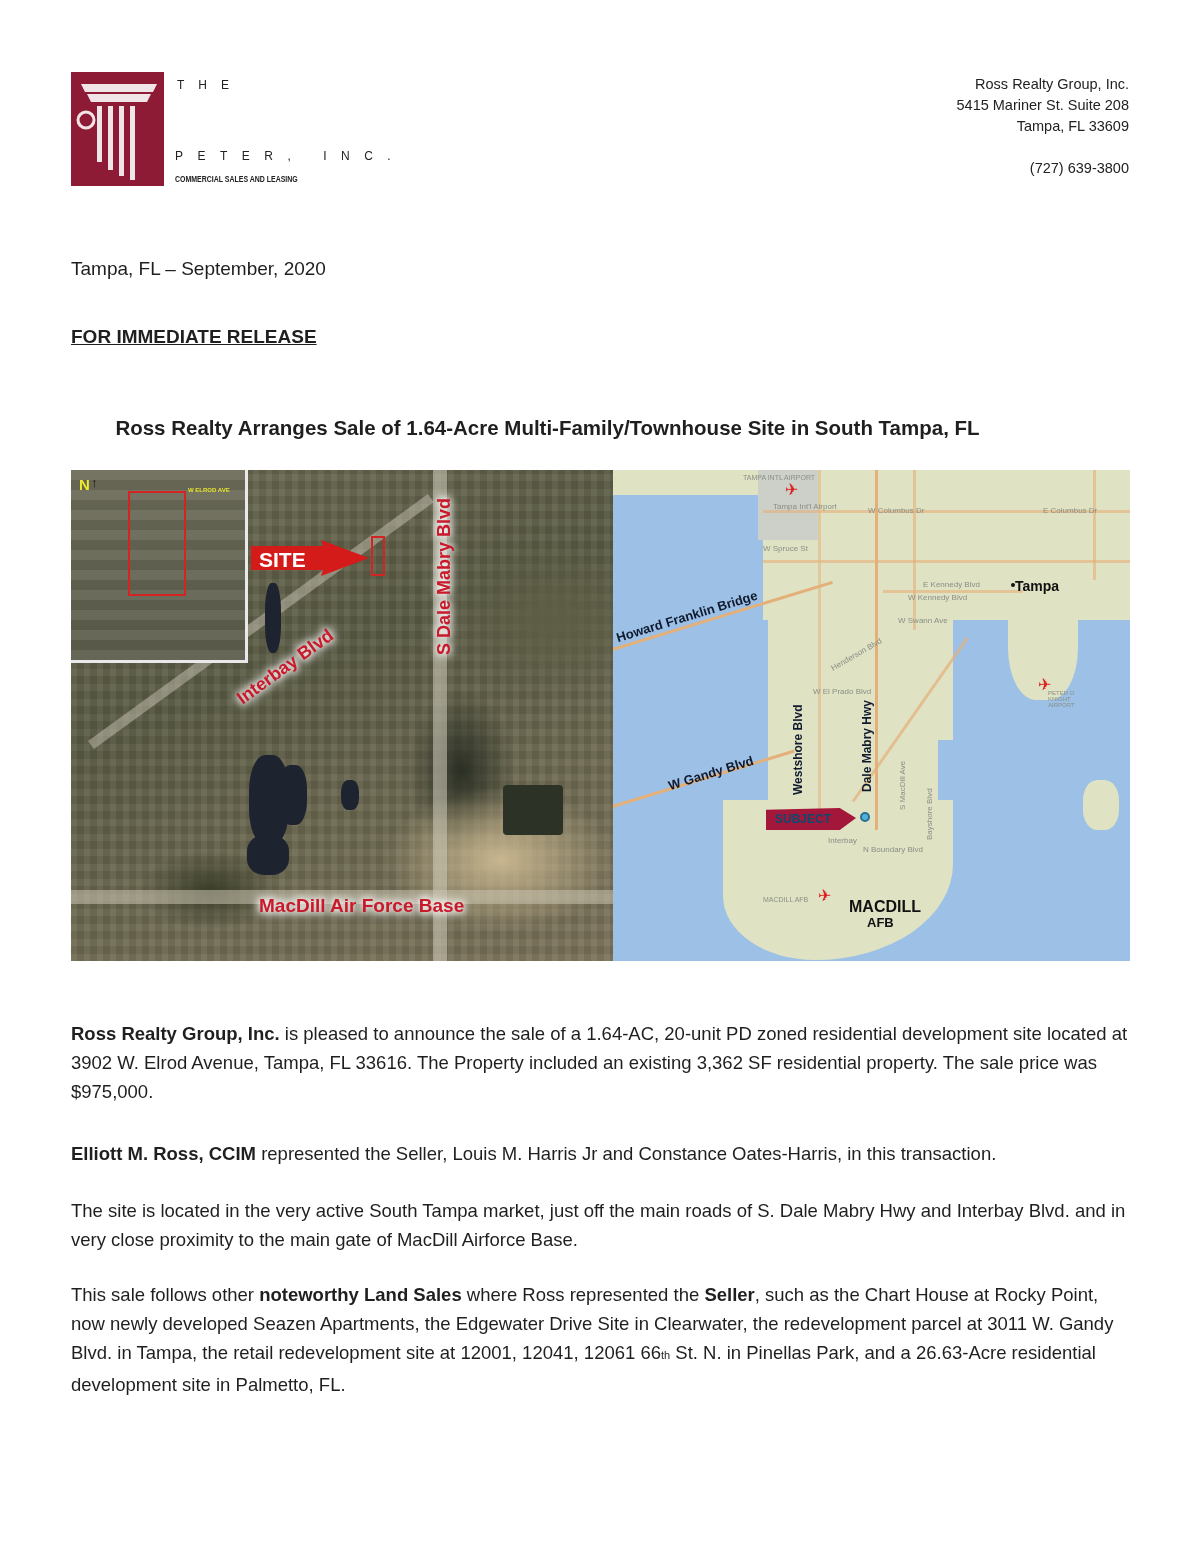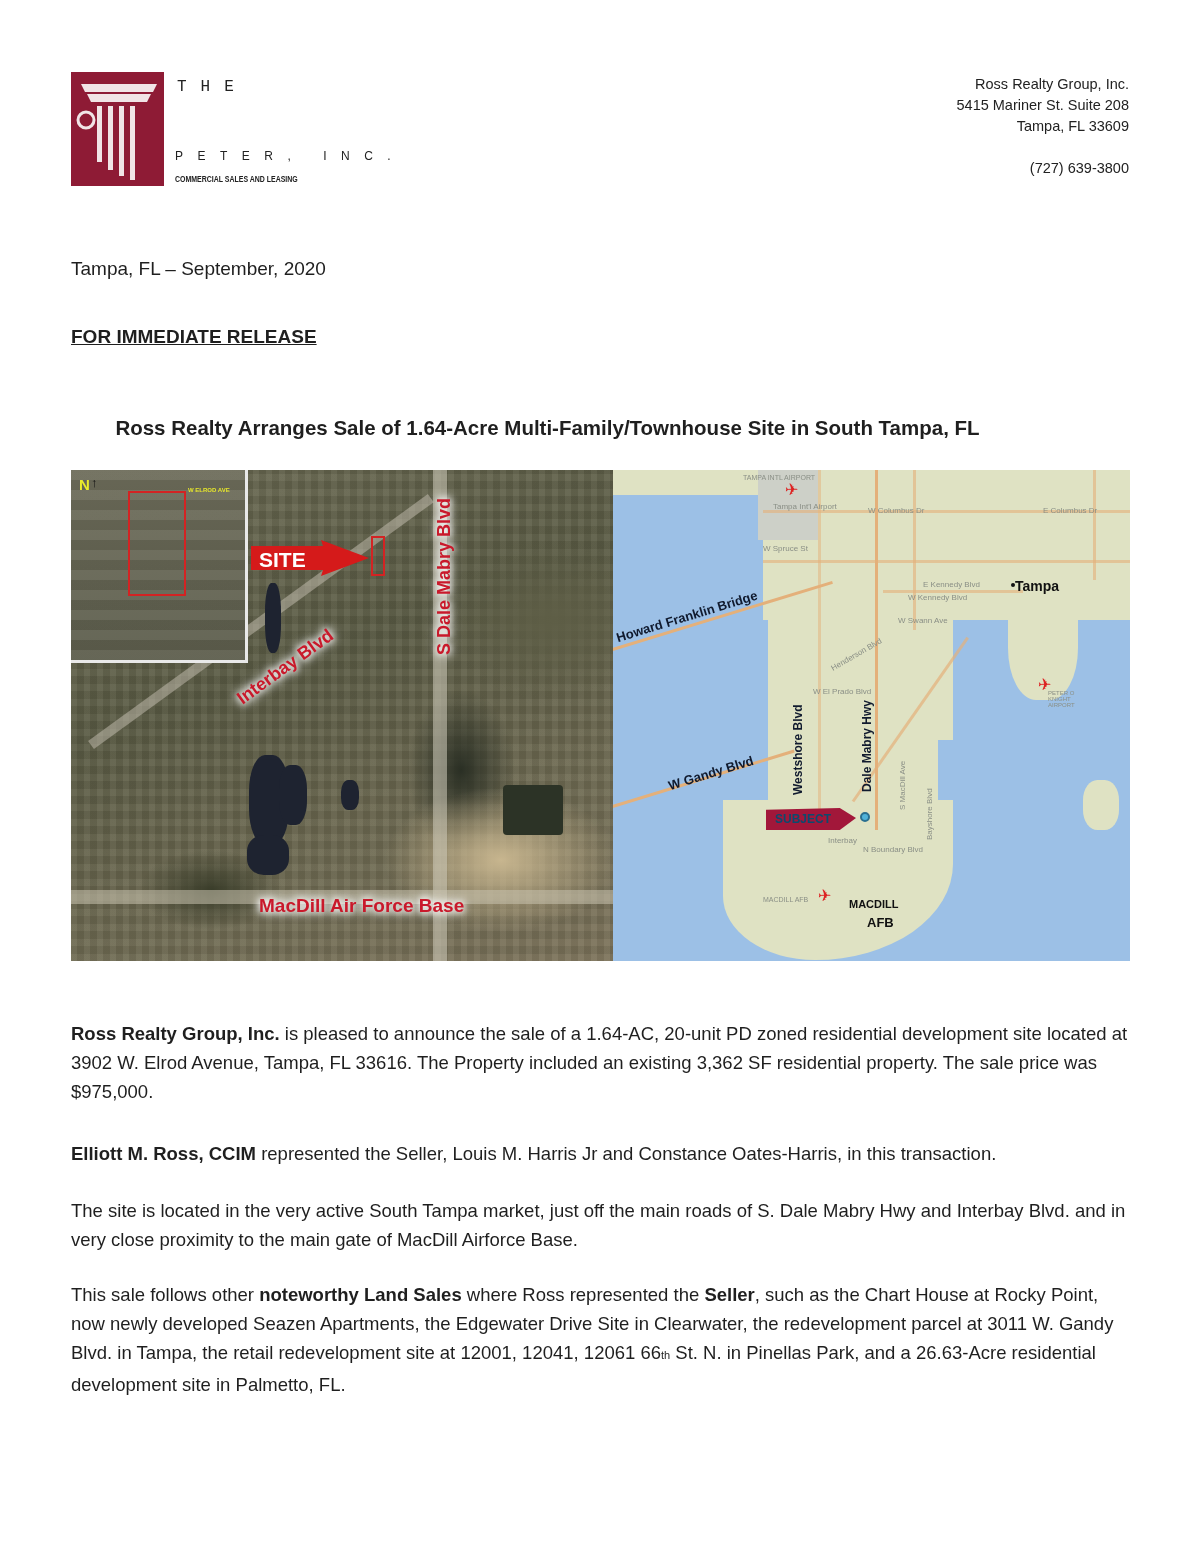--- a/index.html
+++ b/index.html
@@ -3,21 +3,21 @@
 <meta charset="utf-8">
 <style>
   * { box-sizing: border-box; margin: 0; padding: 0; }
   html, body { width: 1200px; height: 1553px; background: #ffffff; }
   body { position: relative; font-family: "Liberation Sans", "DejaVu Sans", sans-serif; color: #1a1a1a; overflow: hidden; }
 
   
   .logo { position: absolute; left: 71px; top: 72px; width: 340px; height: 116px; }
   .logo-mark { position: absolute; left: 0; top: 0; width: 93px; height: 114px; background: #8e1b35; }
   .logo-mark svg { position: absolute; left: 0; top: 0; }
-  .logo-the { position: absolute; left: 106px; top: 6px; font-family: Liberation Mono, monospace; font-size: 16px; letter-spacing: 14px; color: #222; }
+  .logo-the { position: absolute; left: 106px; top: 6px; font-family: Liberation Sans, sans-serif; font-size: 12px; letter-spacing: 14px; color: #222; }
   .logo-name { position: absolute; left: 102px; top: 28px; font-family: "Liberation Serif", serif; font-size: 38px; color: #222; letter-spacing: 0.5px; white-space: nowrap; }
   .logo-name .big { font-size: 40px; }
   .logo-name .sc { font-size: 29px; }
   .logo-group { position: absolute; left: 104px; top: 77px; font-family: "Liberation Sans", sans-serif; font-size: 12px; letter-spacing: 14.5px; color: #222; white-space: nowrap; }
   .logo-tag { position: absolute; left: 104px; top: 102px; font-family: "Liberation Sans", sans-serif; font-size: 8.5px; font-weight: bold; color: #222; white-space: nowrap; transform: scaleX(0.82); transform-origin: left center; }
 
   
   .address { position: absolute; right: 71px; top: 74px; text-align: right; font-family: "Liberation Sans", sans-serif; font-size: 14.5px; line-height: 21px; color: #222; }
   .address .phone { margin-top: 21px; }
 
@@ -182,21 +182,21 @@
   <div class="map-label" style="left:58px;top:298px;font-size:13px;transform:rotate(-17deg);transform-origin:left bottom;top:308px;">W Gandy Blvd</div>
   <div class="map-label" style="left:178px;top:325px;font-size:12px;transform:rotate(-90deg);transform-origin:left top;">Westshore Blvd</div>
   <div class="map-label" style="left:247px;top:322px;font-size:12px;transform:rotate(-90deg);transform-origin:left top;">Dale Mabry Hwy</div>
   <div class="map-label" style="left:402px;top:108px;font-size:14px;color:#111;">Tampa</div>
   <div style="position:absolute;left:398px;top:113px;width:4px;height:4px;border-radius:50%;background:#111;"></div>
 
   <div class="subject-tag"></div>
   <div class="subject-text">SUBJECT</div>
   <div class="subject-pin"></div>
 
-  <div class="map-label" style="left:236px;top:428px;font-size:11px;color:#111;">MACDILL</div>
+  <div class="map-label" style="left:236px;top:428px;font-size:16px;color:#111;">MACDILL</div>
   <div class="map-label" style="left:254px;top:445px;font-size:13px;color:#111;">AFB</div>
 </div>
 
 <p class="para p1"><b>Ross Realty Group, Inc.</b><span> is pleased to announce the sale of a 1.64-AC, 20-unit PD zoned residential development site located at 3902 W. Elrod Avenue, Tampa, FL 33616. The Property included an existing 3,362 SF residential property. The sale price was $975,000.</span></p>
 
 <p class="para p2"><b>Elliott M. Ross, CCIM</b><span> represented the Seller, Louis M. Harris Jr and Constance Oates-Harris, in this transaction.</span></p>
 
 <p class="para p3">The site is located in the very active South Tampa market, just off the main roads of S. Dale Mabry Hwy and Interbay Blvd. and in very close proximity to the main gate of MacDill Airforce Base.</p>
 
 <p class="para p4"><span>This sale follows other </span><b>noteworthy Land Sales</b><span> where Ross represented the </span><b>Seller</b><span>, such as the Chart House at Rocky Point, now newly developed Seazen Apartments, the Edgewater Drive Site in Clearwater, the redevelopment parcel at 3011 W. Gandy Blvd. in Tampa, the retail redevelopment site at 12001, 12041, 12061 66</span><span class="sub">th</span><span> St. N. in Pinellas Park, and a 26.63-Acre residential development site in Palmetto, FL.</span></p>

